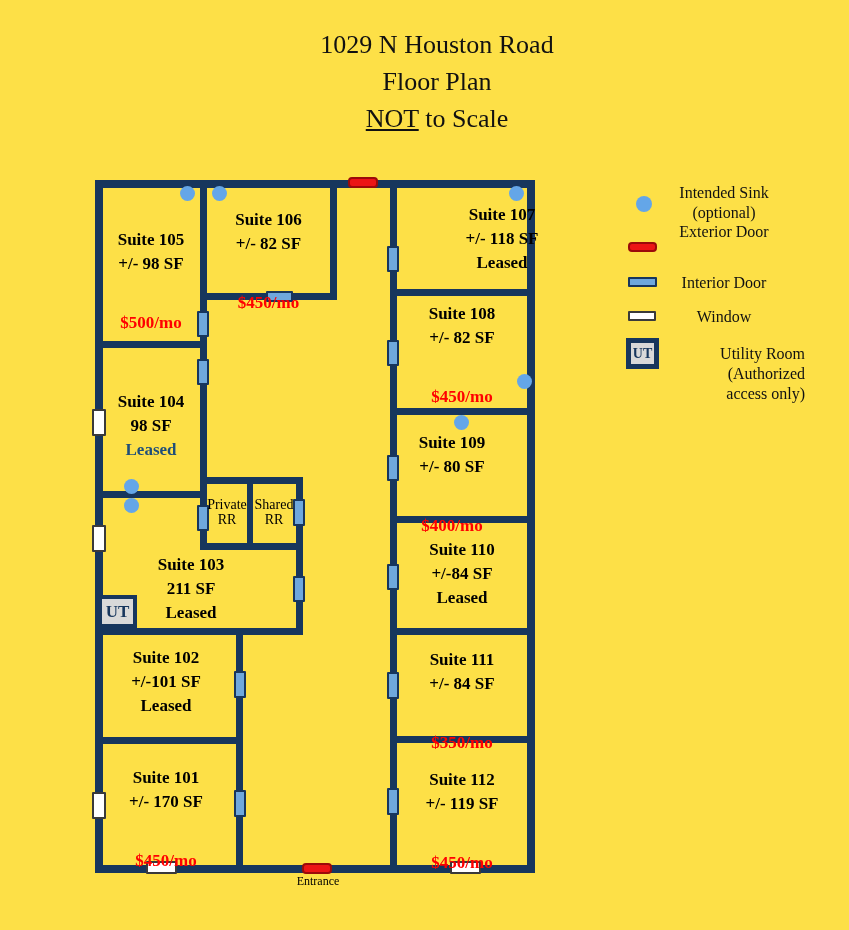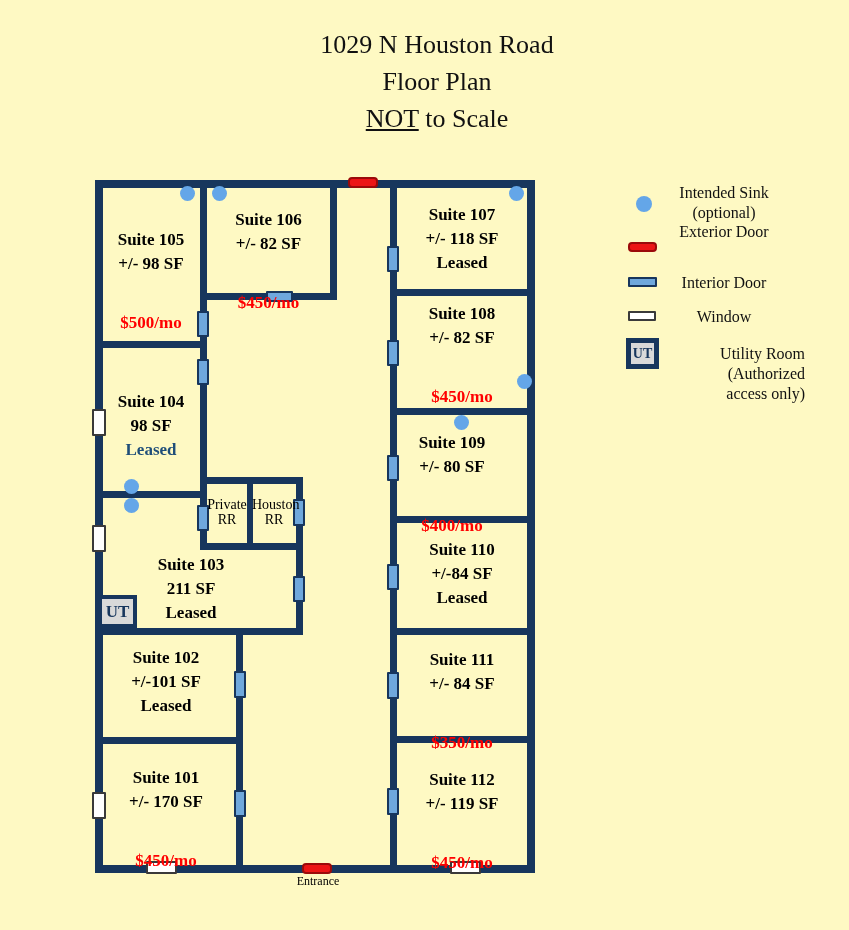--- a/index.html
+++ b/index.html
@@ -1,16 +1,16 @@
 <!DOCTYPE html>
 <html><head>
 <meta charset="utf-8">
 <style>
   html,body{margin:0;padding:0;background:#ffffff;}
-  .canvas{position:relative;width:849px;height:930px;background:#fef9c3;
+  .canvas{position:relative;width:849px;height:930px;background:#fde047;
           font-family:"Liberation Serif", serif;overflow:hidden;}
   .title{position:absolute;left:202px;top:26px;width:470px;text-align:center;
          font-size:26px;line-height:37px;color:#111;}
   .title .und{text-decoration:underline;}
   .wall{position:absolute;background:#17365D;}
   .idoor{position:absolute;background:#6FA8DC;border:2px solid #17365D;
          box-sizing:border-box;border-radius:1px;}
   .edoor{position:absolute;background:#EC1515;border:2px solid #9B0A0A;
          box-sizing:border-box;border-radius:4px;}
   .window{position:absolute;background:#ffffff;border:2px solid #3a3a3a;
@@ -102,21 +102,21 @@
     <div>+/- 98 SF</div>
     <div class="price">$500/mo</div>
   </div>
 
   <div class="room-label" style="left:206px;top:208px;width:125px;">
     <div>Suite 106</div>
     <div>+/- 82 SF</div>
     <div class="price">$450/mo</div>
   </div>
 
-  <div class="room-label" style="left:397px;top:203px;width:130px;">
+  <div class="room-label" style="left:397px;top:203px;width:130px;padding-left:40px;">
     <div>Suite 107</div>
     <div>+/- 118 SF</div>
     <div>Leased</div>
   </div>
 
   <div class="room-label" style="left:397px;top:302px;width:130px;">
     <div>Suite 108</div>
     <div>+/- 82 SF</div>
     <div class="price">$450/mo</div>
   </div>
@@ -167,21 +167,21 @@
     <div>Suite 101</div>
     <div>+/- 170 SF</div>
     <div class="price">$450/mo</div>
   </div>
 
   <div class="rr-label" style="left:205px;top:497px;width:44px;">
     <div>Private</div>
     <div>RR</div>
   </div>
   <div class="rr-label" style="left:252px;top:497px;width:44px;">
-    <div>Houston</div>
+    <div>Shared</div>
     <div>RR</div>
   </div>
 
   <div class="ut-box" style="left:98px;top:595px;width:39px;height:33px;font-size:17px;line-height:25px;">UT</div>
 
   <div>
     <div class="sink" style="left:636px;top:196px;width:16px;height:16px;"></div>
     <div class="legend-label" style="left:660px;top:183px;width:128px;">
       <div>Intended Sink</div>
       <div>(optional)</div>

